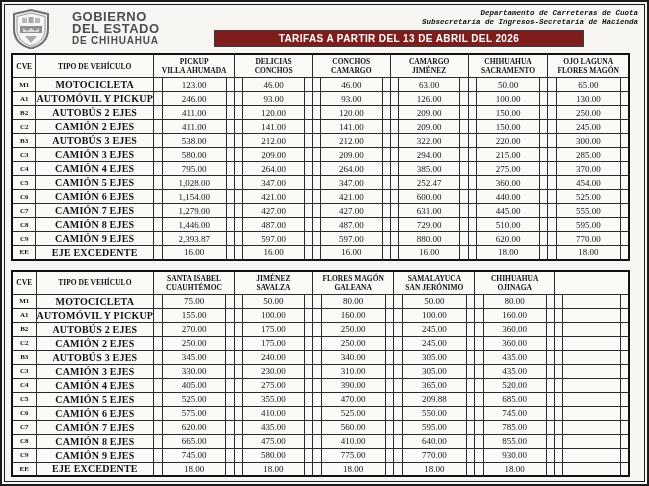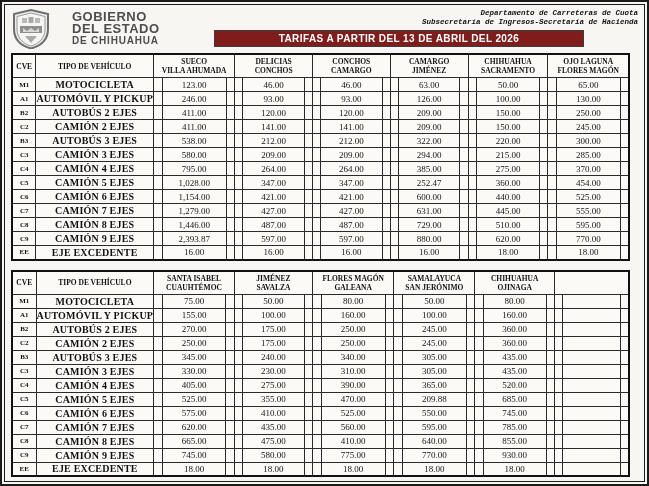--- a/index.html
+++ b/index.html
@@ -107,21 +107,21 @@
         <col style="width: 9px;">
         <col style="width: 9px;">
         <col style="width: 66px;">
         <col style="width: 9px;">
       </colgroup>
       <thead>
         <tr>
           <th class="corner">CVE</th>
           <th class="vhdr">TIPO DE VEHÍCULO</th>
           <th class="station" colspan="3">
-            <div>SUECO</div>
+            <div>PICKUP</div>
             <div>VILLA AHUMADA</div>
           </th>
           <th class="station" colspan="3">
             <div>DELICIAS</div>
             <div>CONCHOS</div>
           </th>
           <th class="station" colspan="3">
             <div>CONCHOS</div>
             <div>CAMARGO</div>
           </th>

